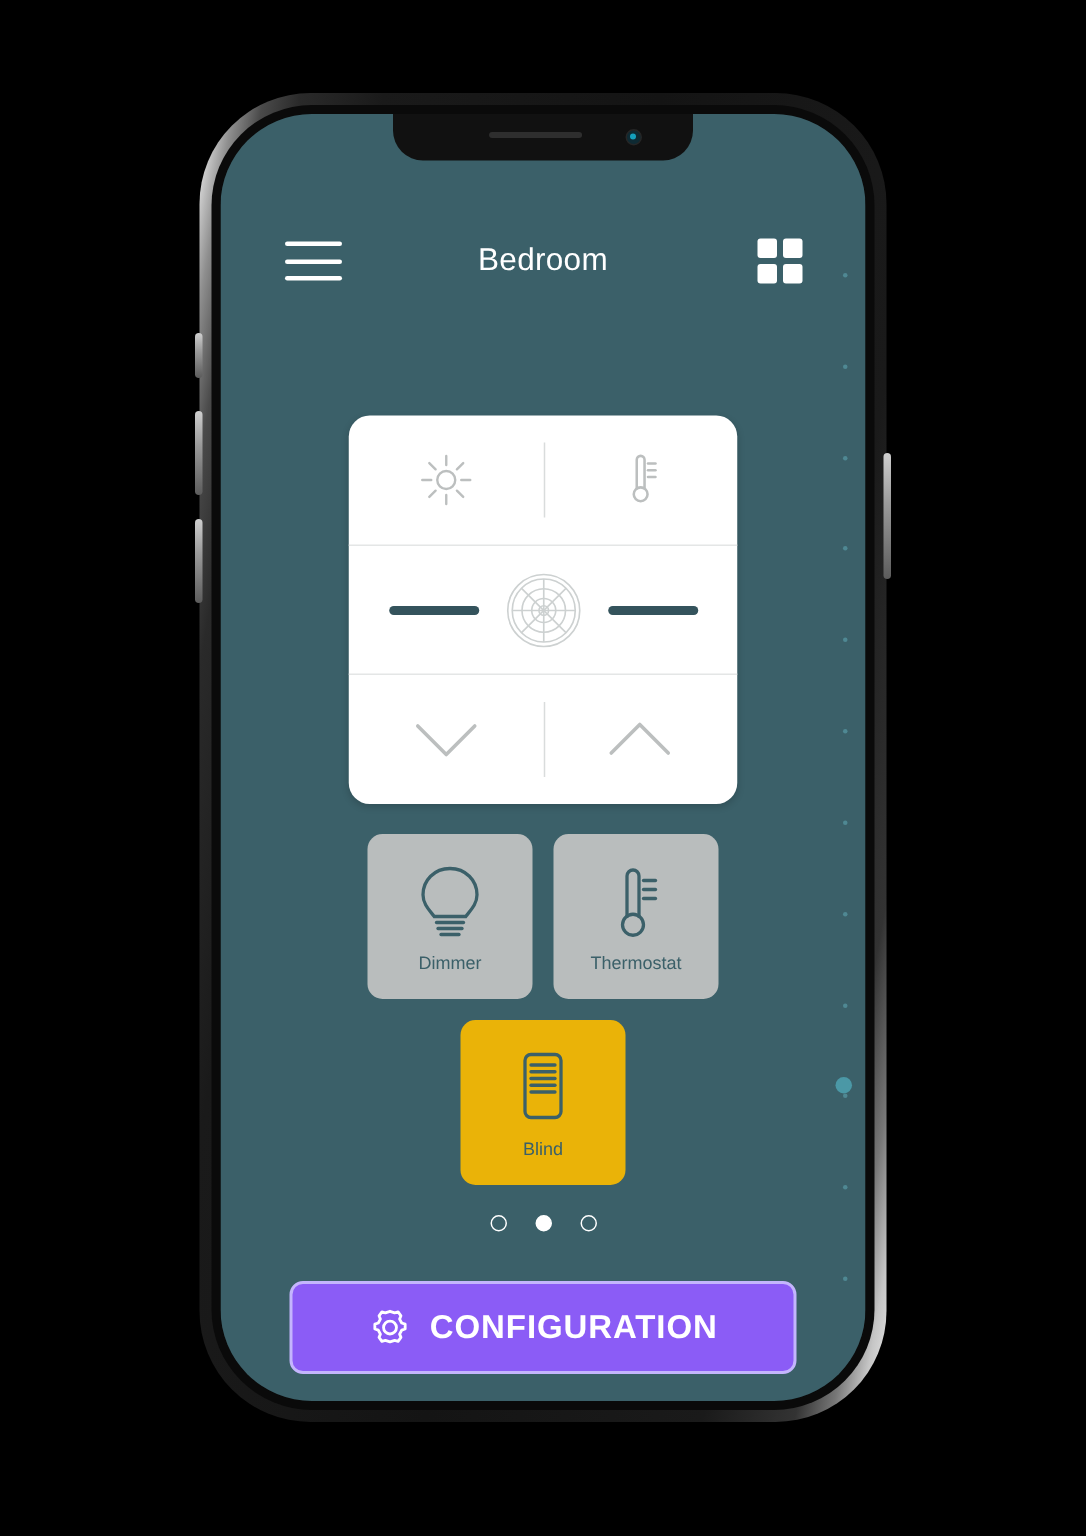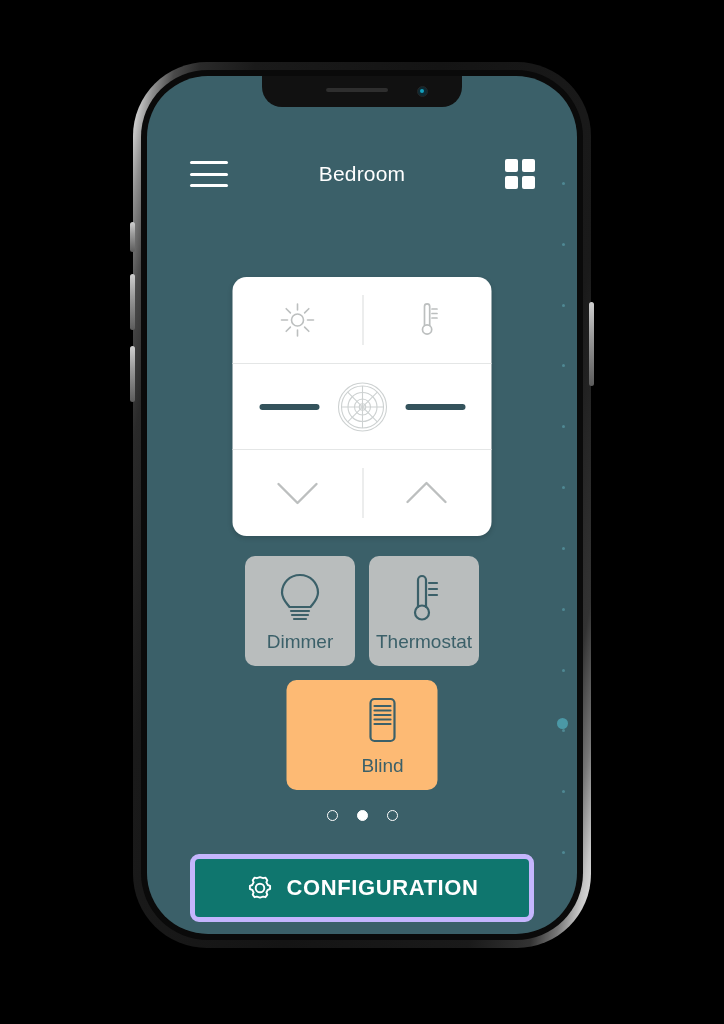--- a/index.html
+++ b/index.html
@@ -250,30 +250,30 @@
     height: 110px;
     border-radius: 10px;
     background: #b9bdbd;
     display: flex;
     flex-direction: column;
     align-items: center;
     justify-content: center;
     cursor: pointer;
     position: relative;
   }
-  .tile.active { background: #fdba74; padding-left: 41px; }
+  .tile.active { background: #eab308; }
   .tile-icon {
     height: 58px;
     display: flex;
     align-items: center;
     justify-content: center;
   }
   .tile-label {
     color: #3b6069;
-    font-size: 19px;
+    font-size: 12px;
     margin-top: 4px;
   }
 
   .tiles-row2 {
     position: absolute;
     top: 474px;
     left: 50%;
     transform: translateX(-50%);
     display: flex;
     gap: 14px;
@@ -301,22 +301,22 @@
 
   
   .config-btn {
     position: absolute;
     top: 648px;
     left: 50%;
     transform: translateX(-50%);
     width: 334px;
     height: 58px;
     border-radius: 9px;
-    background: #0f766e;
-    border: 5px solid #c4b5fd;
+    background: #8b5cf6;
+    border: 2px solid #c4b5fd;
     display: flex;
     align-items: center;
     justify-content: center;
     gap: 13px;
     cursor: pointer;
   }
   .config-label {
     color: #ffffff;
     font-size: 22px;
     letter-spacing: 0.6px;

